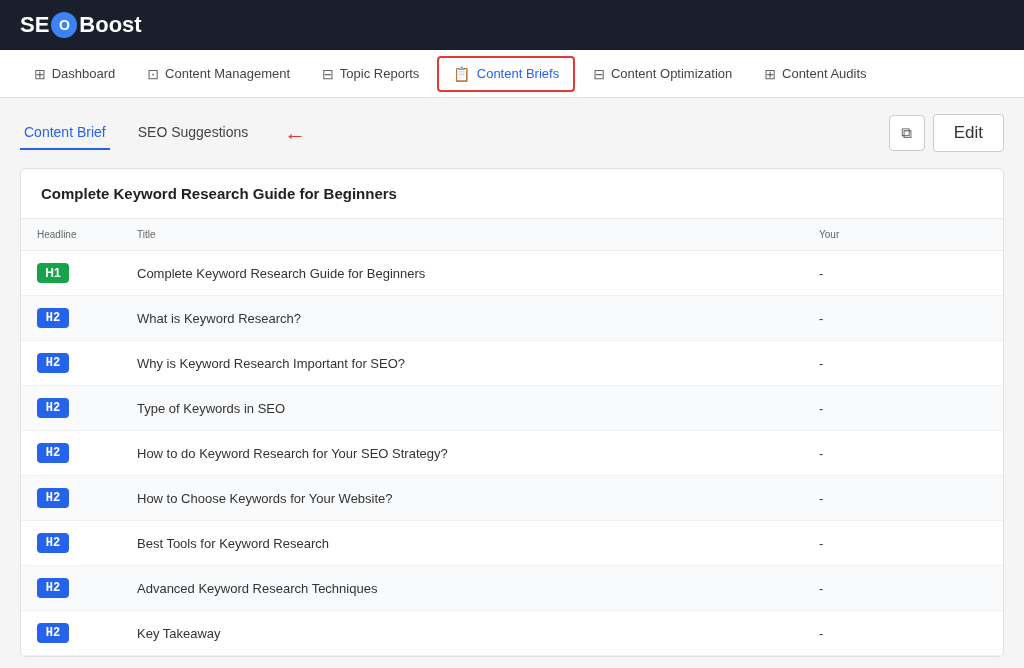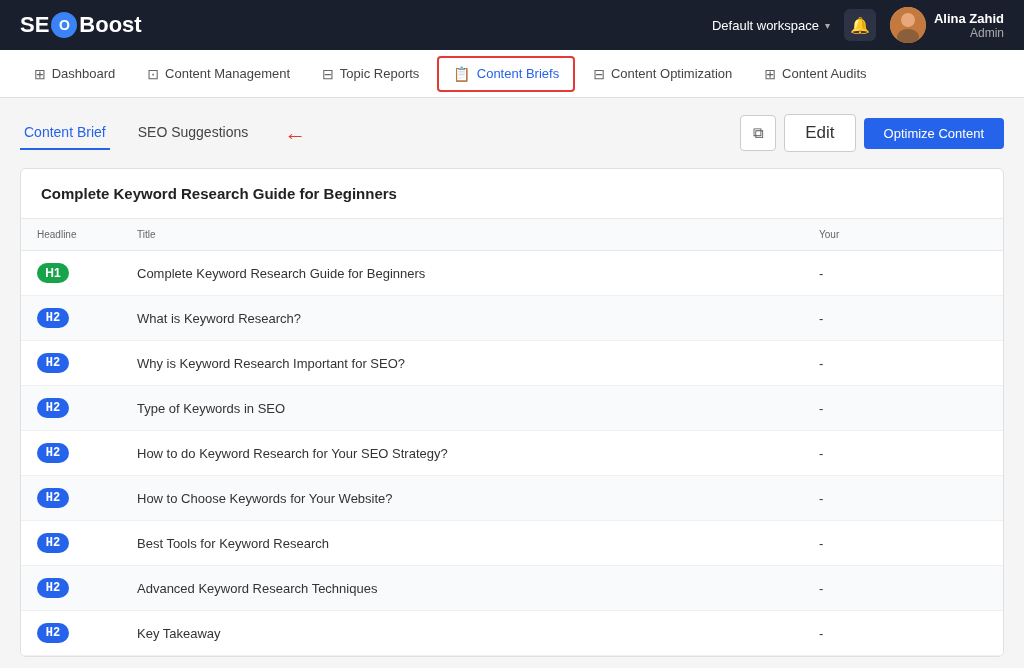--- a/index.html
+++ b/index.html
@@ -232,61 +232,41 @@
     }
     .content-table tr:nth-child(odd) td {
       background: white;
     }
 
     .headline-badge {
       display: inline-flex;
       align-items: center;
       justify-content: center;
       padding: 3px 8px;
-      border-radius: 10px;
+      border-radius: 4px;
       font-size: 12px;
       font-weight: bold;
       color: white;
       min-width: 32px;
     }
     .badge-h1 { background: #16a34a; }
     .badge-h2 { background: #2563eb; font-family: Liberation Mono, monospace; }
 
     .col-headline { width: 100px; }
     .col-title { width: auto; }
     .col-notes { width: 200px; }
   </style>
 </head>
 <body>
 
 <nav class="top-nav">
   <div class="logo">
     <span>SE</span>
     <span class="logo-icon">O</span>
     <span>Boost</span>
-  </div>
-  <div class="workspace-area">
-    <div class="workspace-selector">
-      <span>Default workspace</span>
-      <span class="chevron">▾</span>
-    </div>
-    <div class="bell-icon">🔔</div>
-    <div style="display:flex;align-items:center;gap:8px;">
-      <div class="user-avatar">
-        <svg width="36" height="36" viewBox="0 0 36 36">
-          <circle cx="18" cy="18" r="18" fill="#c47a3e"></circle>
-          <circle cx="18" cy="13" r="7" fill="#e8a87c"></circle>
-          <ellipse cx="18" cy="30" rx="11" ry="8" fill="#8B5E3C"></ellipse>
-        </svg>
-      </div>
-      <div class="user-info">
-        <div class="name">Alina Zahid</div>
-        <div class="role">Admin</div>
-      </div>
-    </div>
   </div>
 </nav>
 
 <nav class="second-nav">
   <button class="nav-item">
     <span class="nav-icon">⊞</span>
     <span>Dashboard</span>
   </button>
   <button class="nav-item">
     <span class="nav-icon">⊡</span>
@@ -314,21 +294,20 @@
 
   <div class="tabs-row">
     <div class="tab active">Content Brief</div>
     <div style="display:flex;align-items:center;">
       <div class="tab">SEO Suggestions</div>
       <span class="red-arrow">←</span>
     </div>
     <div class="tabs-actions">
       <button class="icon-btn">⧉</button>
       <button class="edit-btn">Edit</button>
-      <button class="optimize-btn">Optimize Content</button>
     </div>
   </div>
 
   <div class="main-card">
     <div class="card-header">
       <h2 class="card-title">Complete Keyword Research Guide for Beginners</h2>
     </div>
     <table class="content-table">
       <thead>
         <tr>

